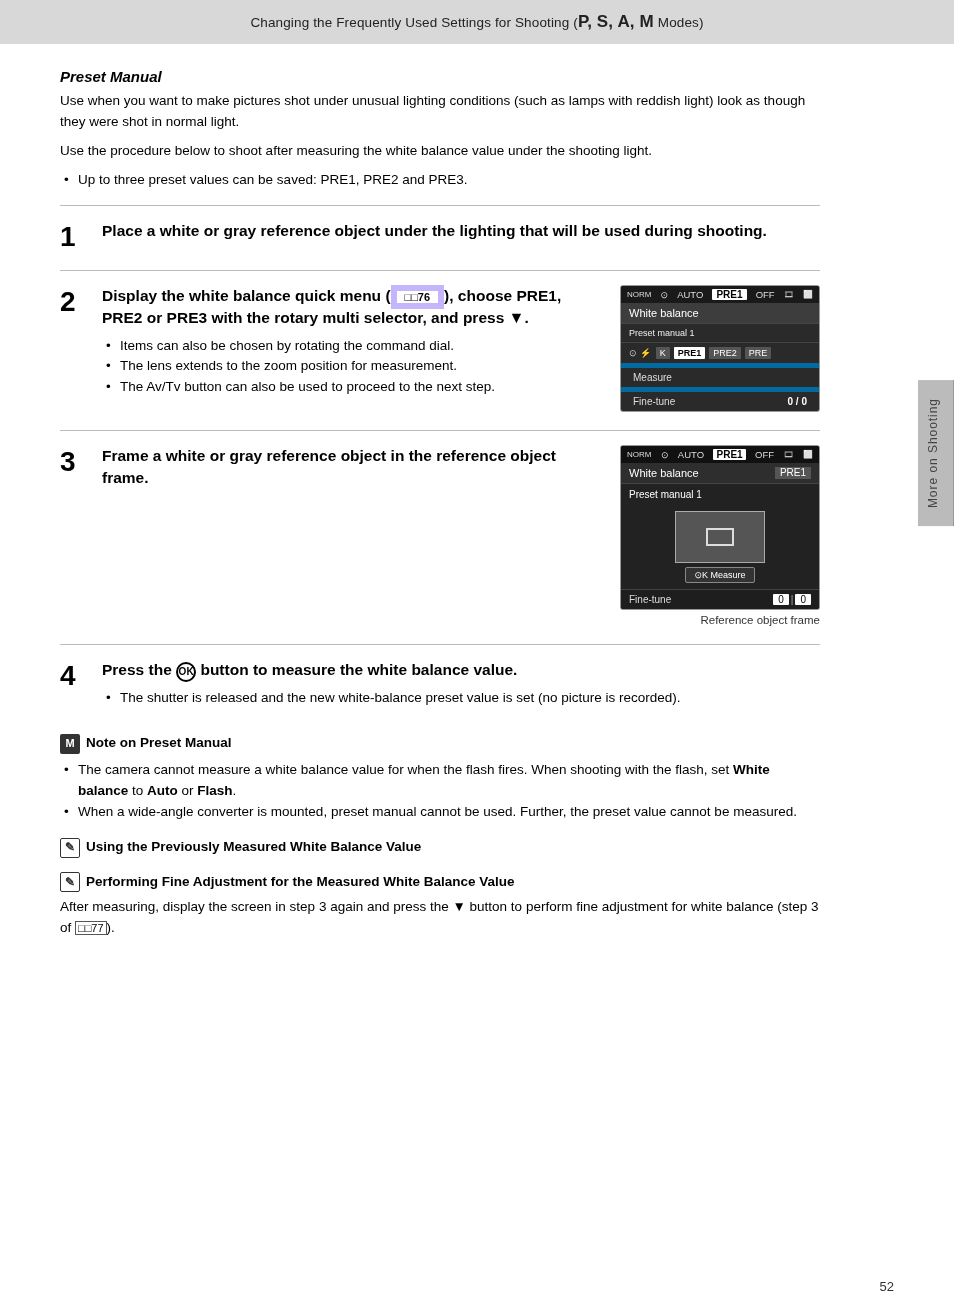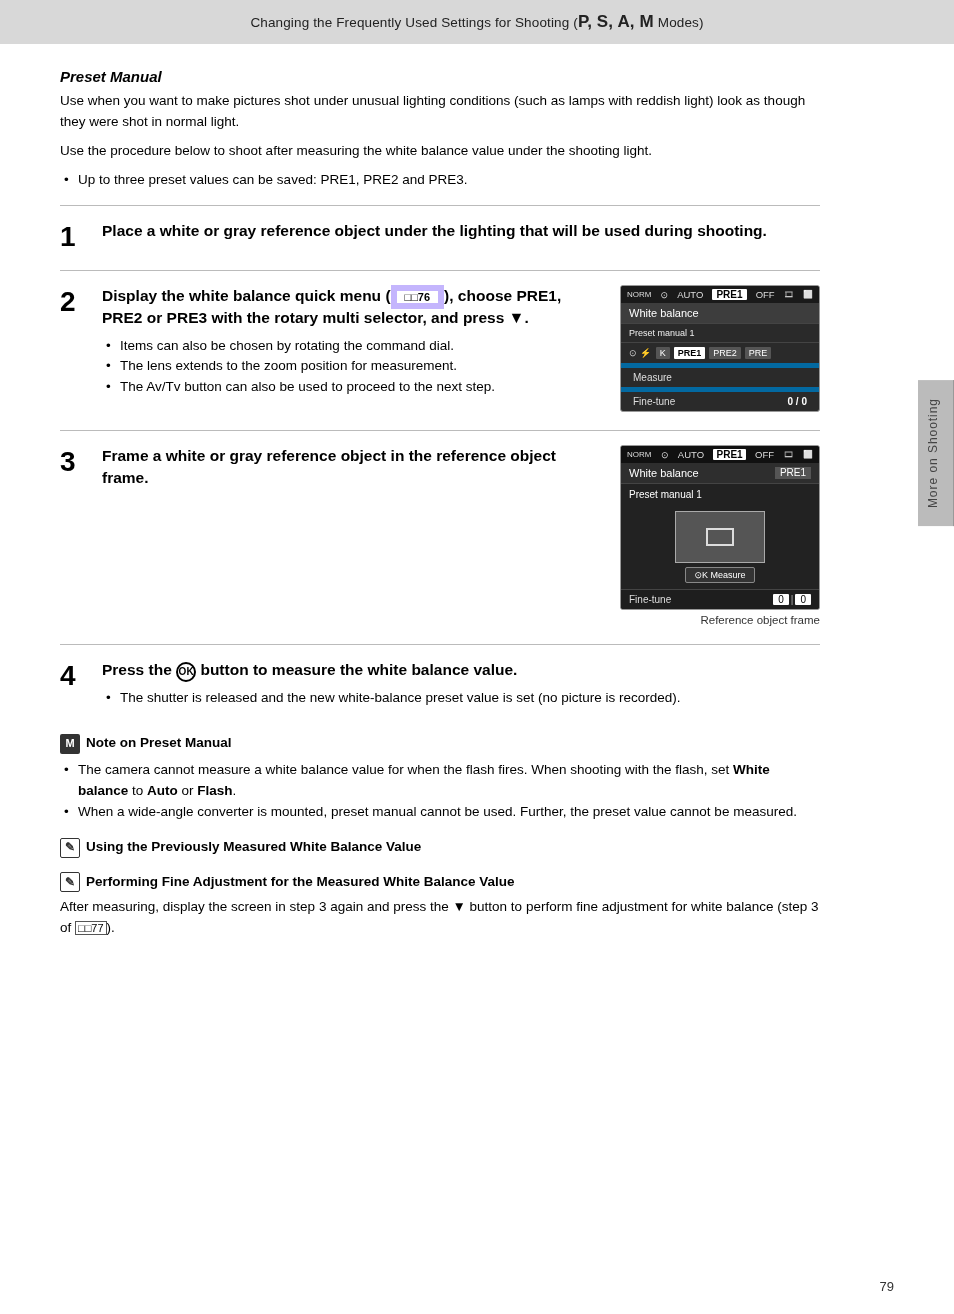--- a/index.html
+++ b/index.html
@@ -503,13 +503,13 @@
       <span class="pencil-icon">✎</span>
       <span>Performing Fine Adjustment for the Measured White Balance Value</span>
     </div>
     <p class="step-body-text">
       <span>After measuring, display the screen in step 3 again and press the ▼ button to perform fine adjustment for white balance (step 3 of </span><span style="border:1px solid #555;font-size:11px;padding:0 2px;">□□77</span><span>).</span>
     </p>
   </div>
 
 </div>
 
-<div class="page-number">79</div>
+<div class="page-number">52</div>
 
 </body></html>

